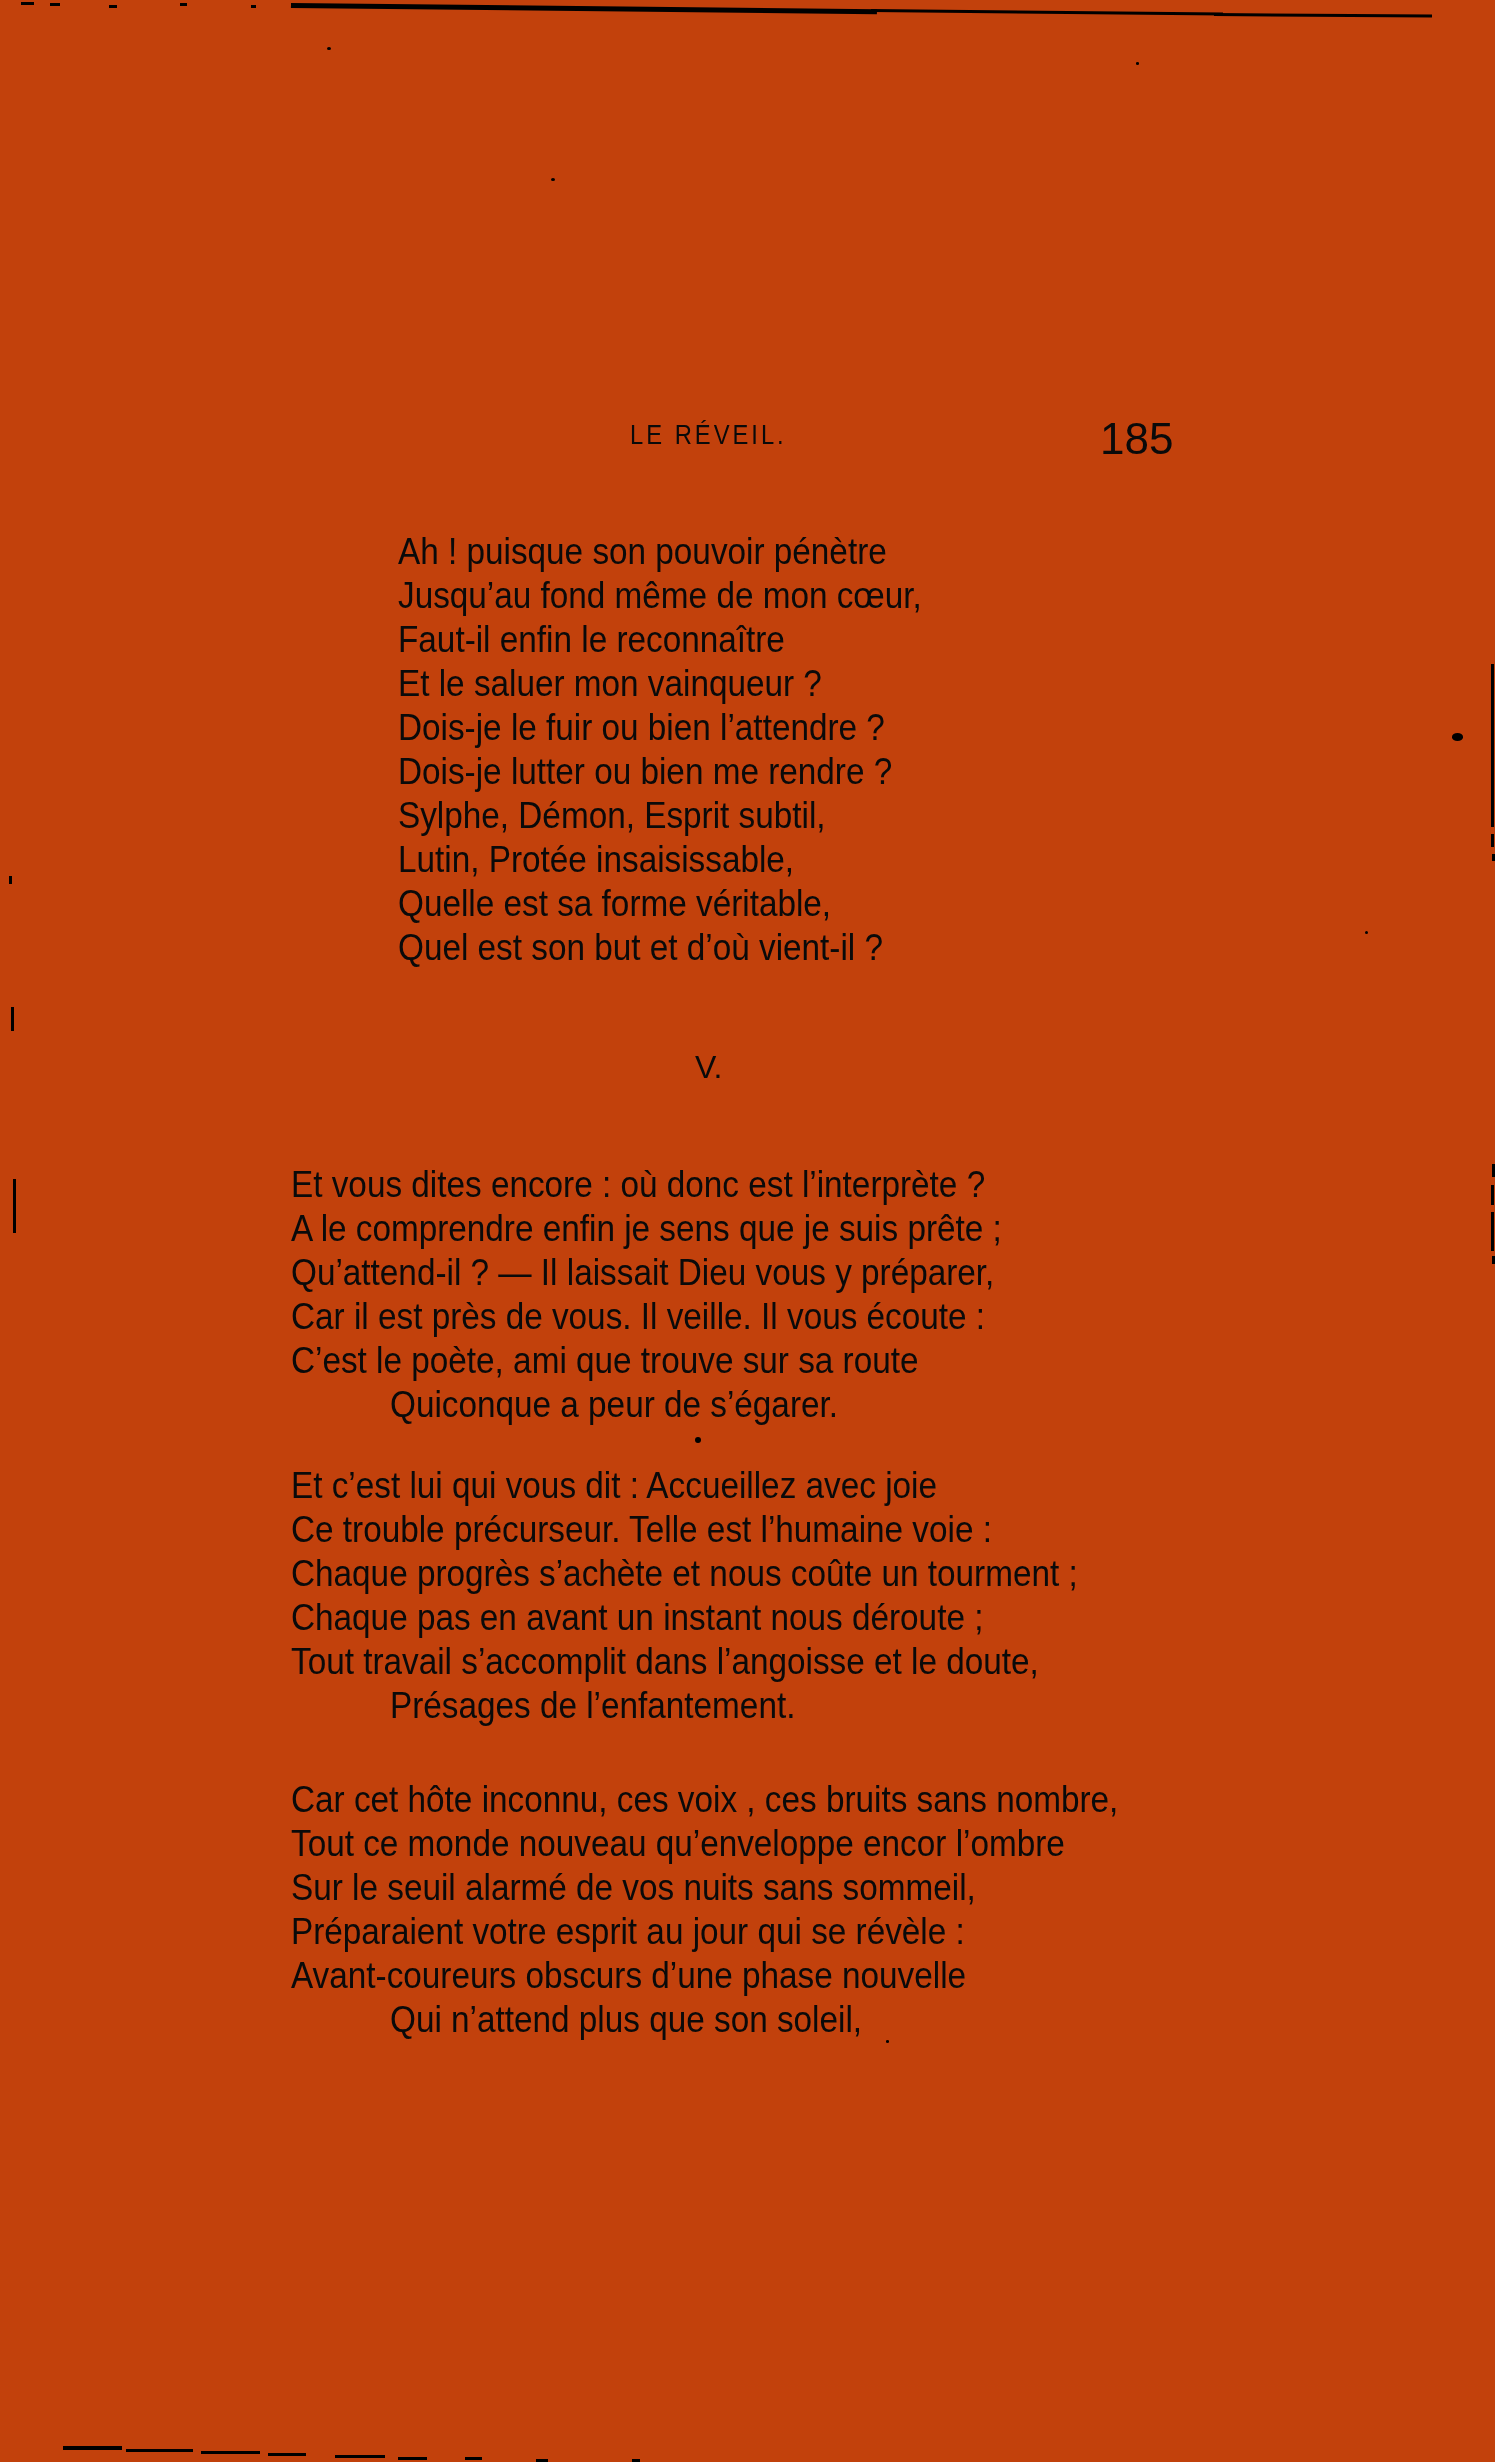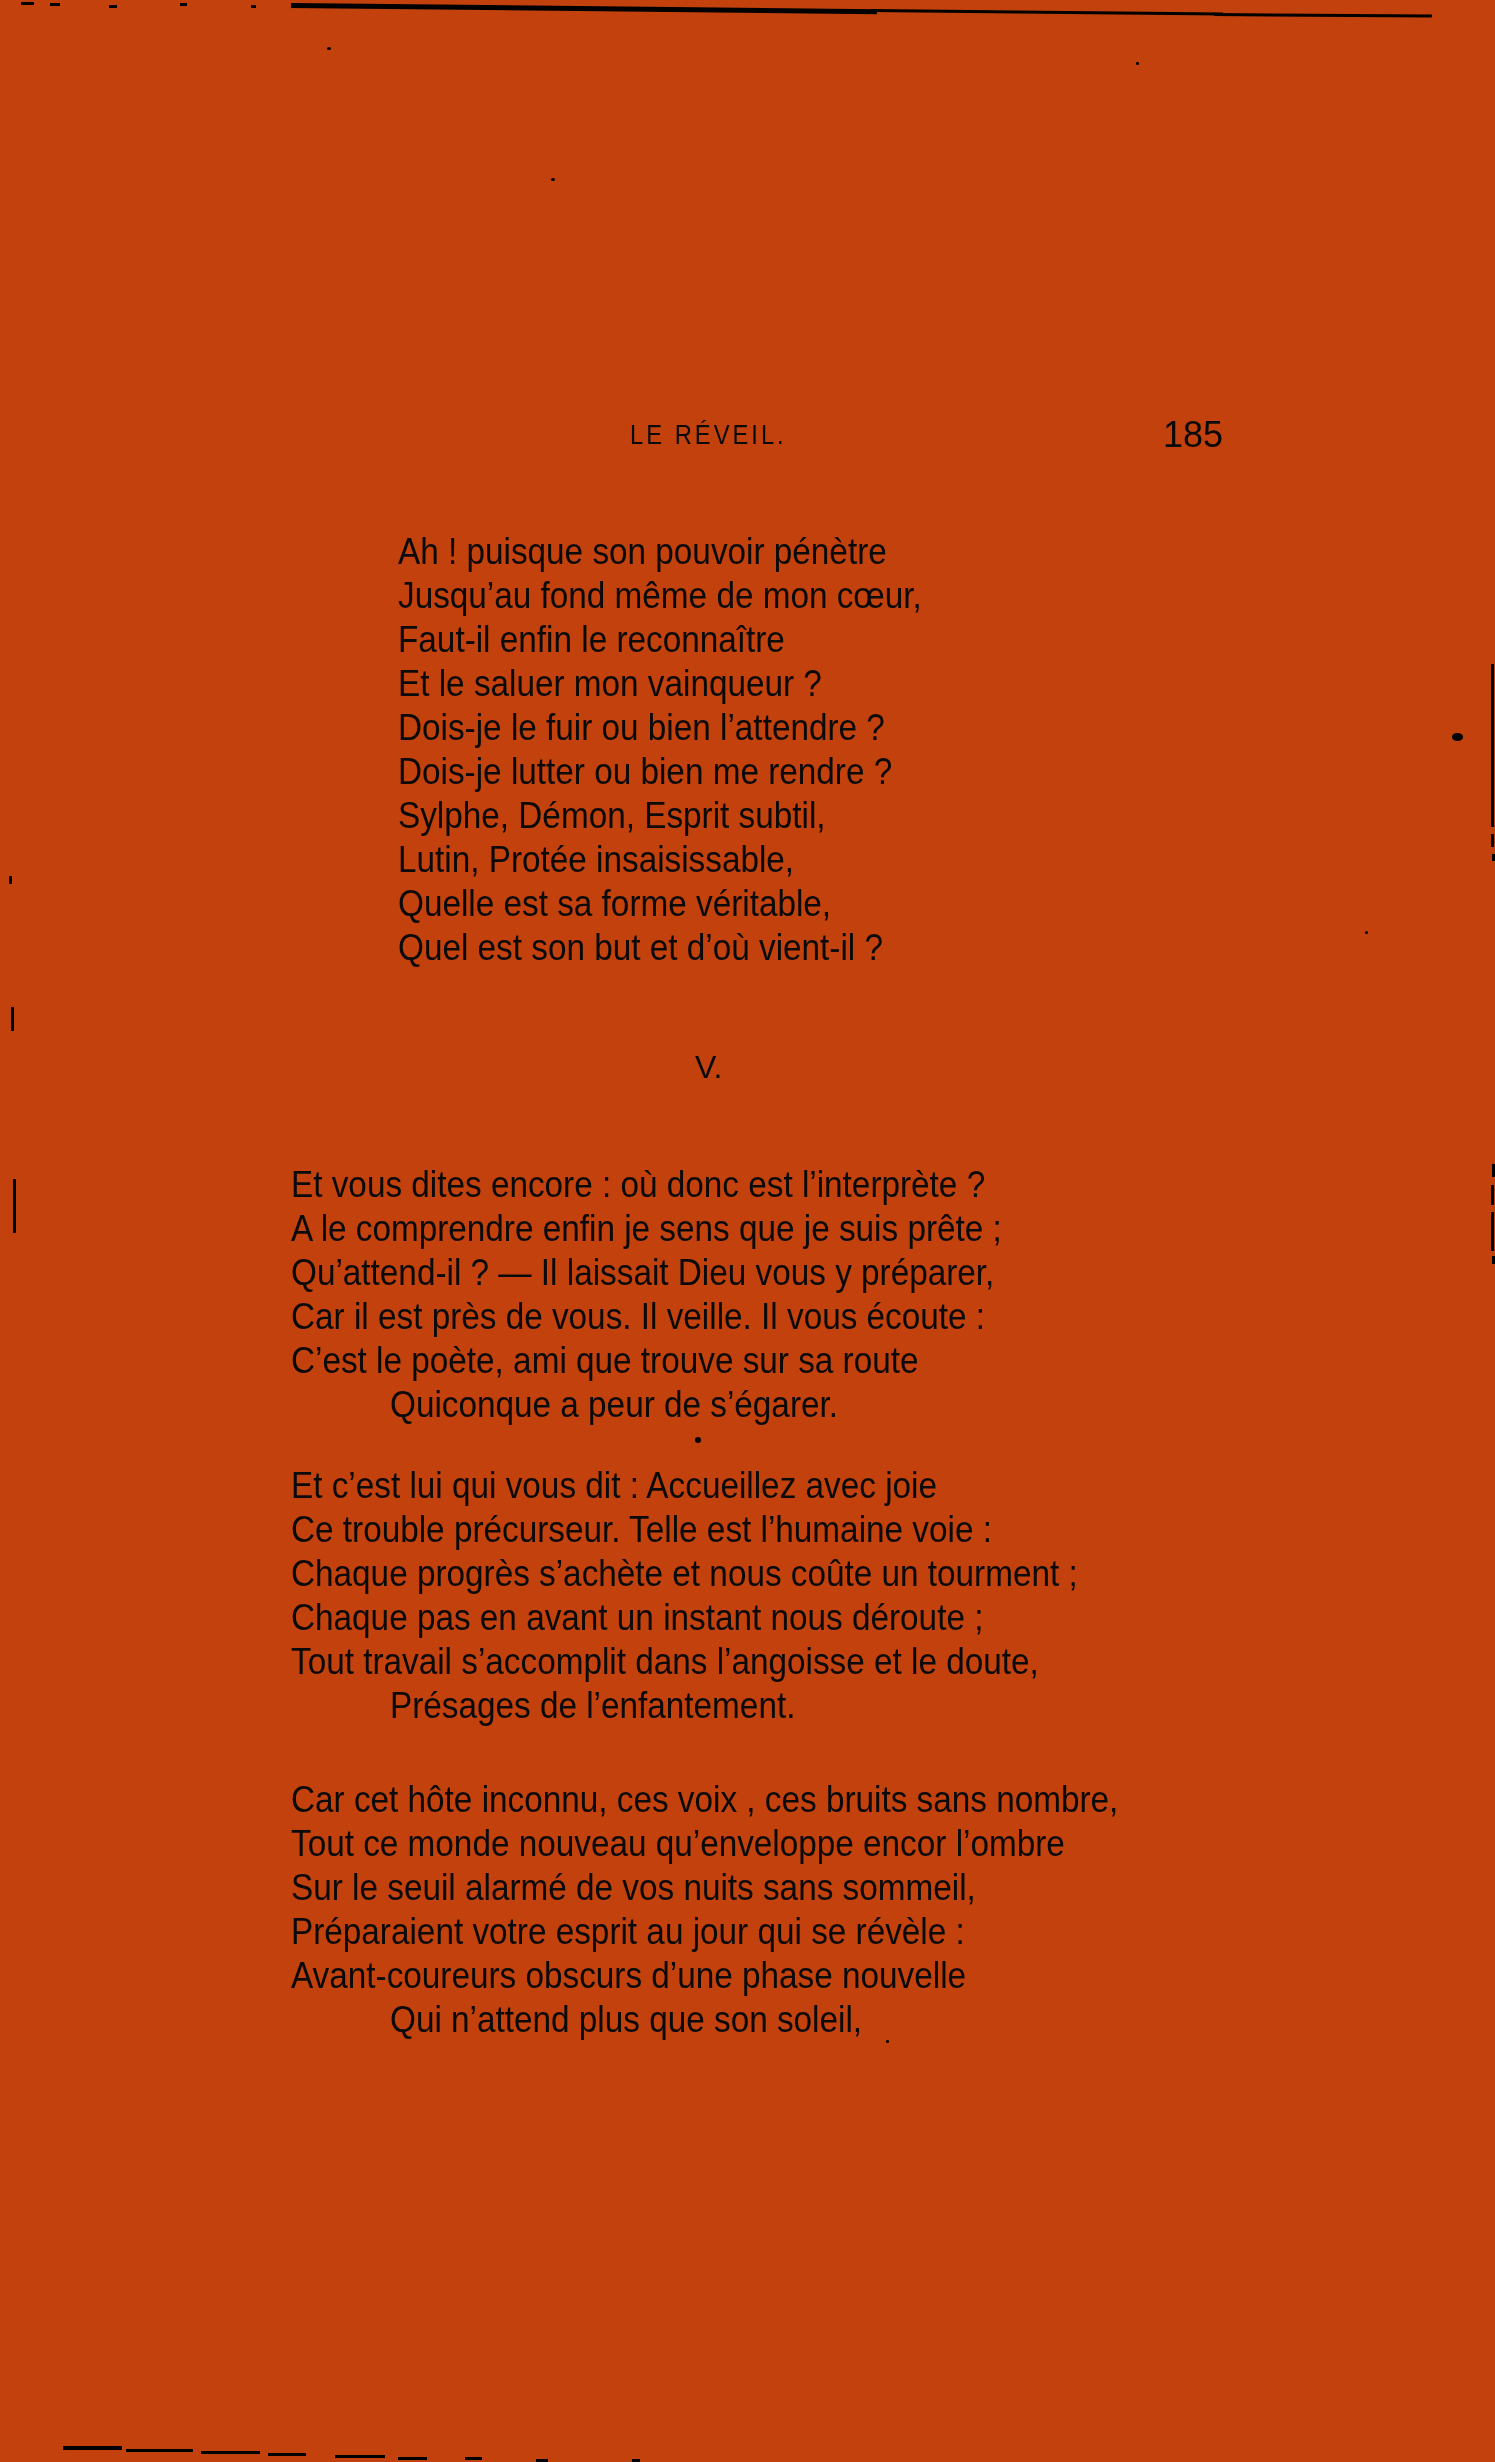--- a/index.html
+++ b/index.html
@@ -11,22 +11,22 @@
     font-family:Liberation Sans, sans-serif;
     color:#0a0a0a;
   }
   
   .header-title{
     position:absolute;left:630px;top:420px;
     font-size:27px;letter-spacing:3.4px;white-space:nowrap;
     transform:scaleX(0.88);transform-origin:left top;
   }
   .page-number{
-    position:absolute;left:1163px;top:414px;
-    font-size:36px;white-space:nowrap;
+    position:absolute;left:1100px;top:414px;
+    font-size:44px;white-space:nowrap;
   }
   
   .section-heading{
     position:absolute;left:695px;top:1049px;
     font-size:32px;white-space:nowrap;
   }
   
   .stanza{
     position:absolute;
     font-size:37px;line-height:44px;white-space:nowrap;

